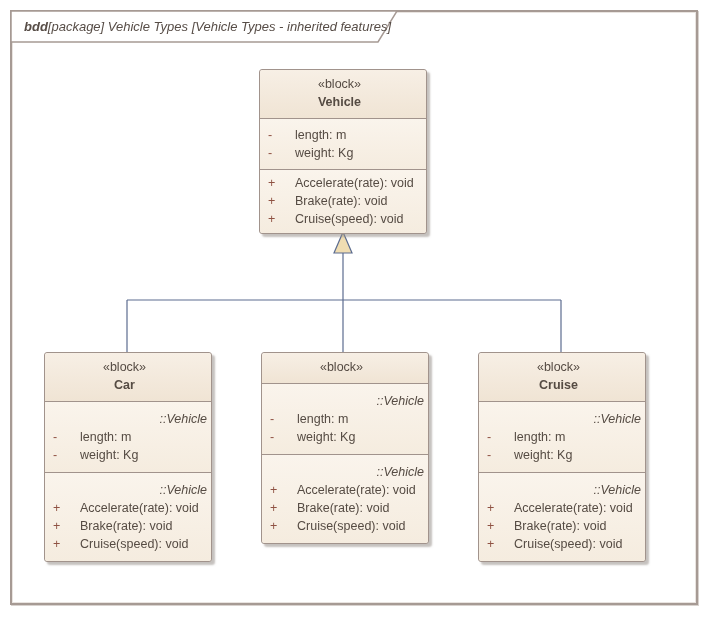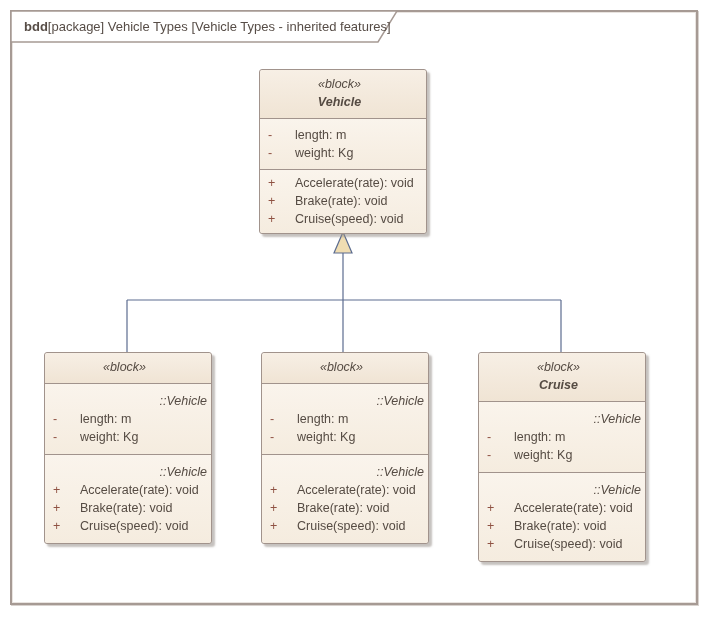--- a/index.html
+++ b/index.html
@@ -14,21 +14,21 @@
   .frame {
     position:absolute; left:10px; top:10px;
     width:684px; height:591px;
     border:2px solid #a69a94;
     box-shadow: inset 0 0 0 1px #e9e4e0, 1px 1px 0 #d8d2ce;
     background:#ffffff;
   }
   .tab-svg { position:absolute; left:-1px; top:-1px; }
   .tab-label {
     position:absolute; left:12px; top:7px;
-    font-size:13px; color:#574d47; white-space:nowrap;
+    font-size:13px; color:#574d47; white-space:nowrap;font-style:italic;
   }
   .tab-label .kw { font-weight:bold; }
   .connector-layer {
     position:absolute; left:0; top:0; width:712px; height:624px;
     pointer-events:none;
   }
   .block {
     position:absolute; width:166px;
     background:#f8f1e7;
     border:1px solid #a1938c;
@@ -36,21 +36,20 @@
     box-shadow:3px 3px 2px rgba(150,142,136,0.55);
     font-size:12.5px;
   }
   .block-header {
     text-align:center;
     padding:6px 9px 7px 2px;
     line-height:17px;
     background:linear-gradient(180deg,#f7efe5,#f0e4d4);
     border-bottom:1px solid #a1938c;
     border-radius:3px 3px 0 0;
-    font-style:italic;
   }
   .stereotype { display:block; }
   .block-name { display:block; font-weight:bold; margin-top:1px;text-align:center; }
   .compartment {
     padding:8px 4px 8px 8px;
     background:linear-gradient(180deg,#faf4ec,#f5ecdf);
     border-bottom:1px solid #a1938c;
   }
   .compartment.last { border-bottom:none; border-radius:0 0 3px 3px; }
   .block-vehicle .compartment.attrs { padding-top:7px; padding-bottom:7px; }
@@ -108,20 +107,21 @@
     <div class="feature-row">
       <span class="vis">+</span>
         <span>Cruise(speed): void</span>
     </div>
   </div>
 </div>
 
 <div class="block" style="left:44px; top:352px;">
   <div class="block-header">
     <span class="stereotype">«block»</span>
+    <span class="block-name">Car</span>
   </div>
   <div class="compartment attrs">
     <div class="inherit">::Vehicle</div>
     <div class="feature-row">
       <span class="vis">-</span>
         <span>length: m</span>
     </div>
     <div class="feature-row">
       <span class="vis">-</span>
         <span>weight: Kg</span>

